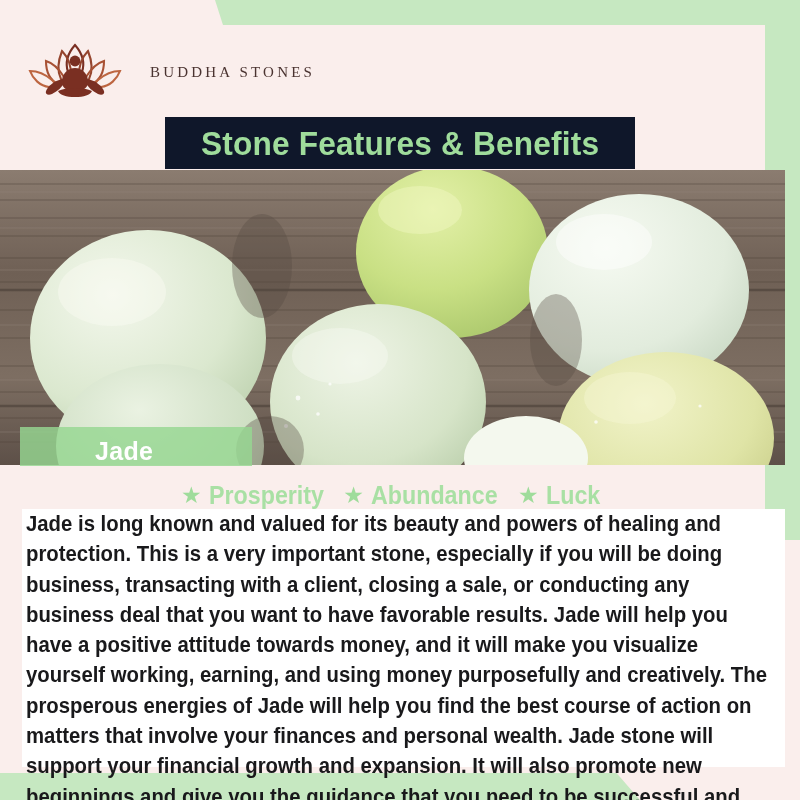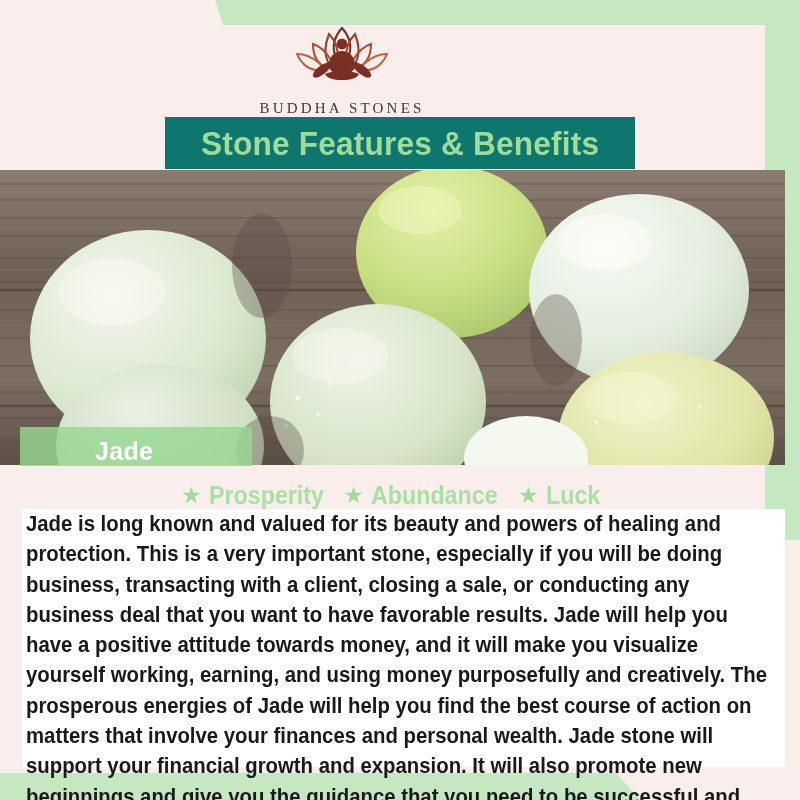--- a/index.html
+++ b/index.html
@@ -35,34 +35,34 @@
 
   
   #main-panel{
     position:absolute; left:0; top:25px; width:765px; height:748px;
     background:#faeeec; z-index:2;
   }
 
   
   #logo-block{
     position:absolute; left:0; top:22px; width:684px; height:95px;
-    z-index:6; display:flex; flex-direction:column;
-    align-items:center; justify-content:space-between;
+    z-index:6; display:flex; flex-direction:row;
+    align-items:center; justify-content:flex-start;
   }
   #lotus-icon{ width:150px; height:62px; display:block; }
   #brand-name{
     margin-top:6px;
     font-family:"Liberation Serif", serif;
     font-size:15px; letter-spacing:3.2px; color:#4a3330; font-weight:400;
   }
 
   
   #title-banner{
     position:absolute; left:165px; top:117px; width:470px; height:52px;
-    background:#0f766e; z-index:6;
+    background:#0f172a; z-index:6;
     display:flex; align-items:center; justify-content:center;
   }
   #banner-title{
     font-family:"Liberation Sans Narrow","Liberation Sans", sans-serif;
     font-weight:bold; font-size:34px; color:#9fdc9b;
     letter-spacing:.2px; transform:scaleX(.93); transform-origin:center;
     white-space:nowrap;
   }
 
   

